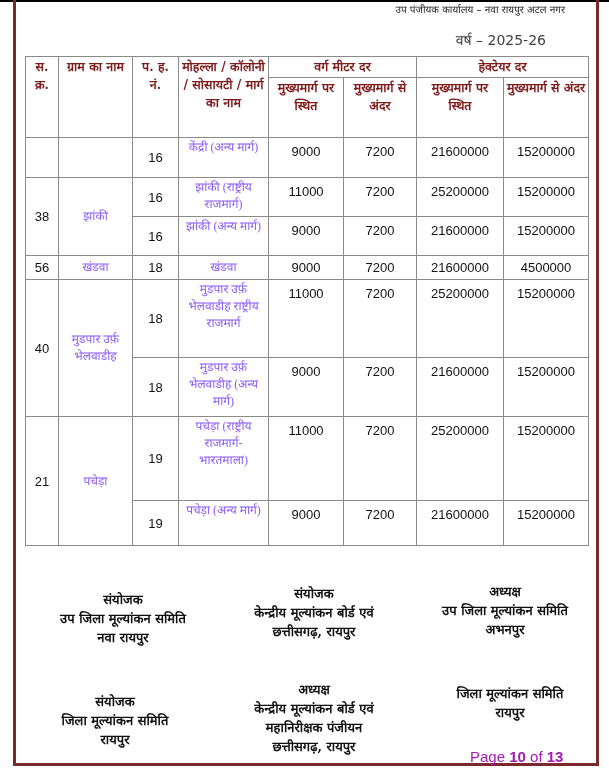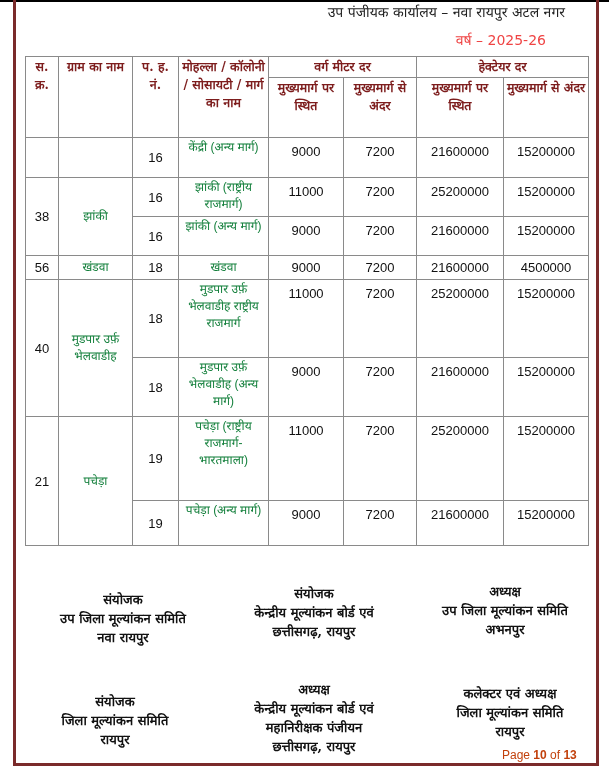--- a/index.html
+++ b/index.html
@@ -5,41 +5,41 @@
   html, body { margin:0; padding:0; }
   body {
     width:609px; height:781px; background:#ffffff; position:relative; overflow:hidden;
     font-family:"Liberation Sans", "DejaVu Sans", sans-serif; color:#111;
   }
   .topbar { position:absolute; left:0; top:0; width:609px; height:2px; background:#000; }
   .frame {
     position:absolute; left:13px; top:0; width:580px; height:763px;
     border-left:3px solid #7a2a2a; border-right:3px solid #7a2a2a; border-bottom:3px solid #7a2a2a;
   }
-  .office { position:absolute; right:44px; top:2px; font-size:14px; color:#222; font-family:"DejaVu Sans", sans-serif; }
-  .year { position:absolute; right:63px; top:30px; font-size:14px; color:#ef4444; font-family:"DejaVu Sans", sans-serif; }
+  .office { position:absolute; right:44px; top:2px; font-size:10px; color:#222; font-family:"DejaVu Sans", sans-serif; }
+  .year { position:absolute; right:63px; top:30px; font-size:14px; color:#404040; font-family:"DejaVu Sans", sans-serif; }
 
   table.rates {
     position:absolute; left:25px; top:56px; width:563px;
     border-collapse:collapse; table-layout:fixed; font-size:13px;
   }
   table.rates th, table.rates td {
     border:1px solid #8a8a8a; text-align:center; vertical-align:top; padding:1px 2px;
     line-height:17px;
   }
   table.rates { border:1.5px solid #222;padding-left:44px; }
   table.rates th { color:#7d1d1d; font-weight:bold; font-family:"DejaVu Serif", serif; font-size:12.5px; line-height:18px; }
   table.rates tr.hdr2 th { height:57px; }
   table.rates td.mid { vertical-align:middle;margin-left:44px; }
   table.rates td.num { padding-top:5px; font-size:13px; }
-  table.rates td.name { font-family:Liberation Sans, sans-serif; font-size:12px; color:#15803d; line-height:17px;text-align:center; }
+  table.rates td.name { font-family:Liberation Serif, serif; font-size:12px; color:#8b5cf6; line-height:17px;text-align:center; }
   table.rates tr.grp > td { border-top:1.5px solid #222; }
 
   .sig { position:absolute; text-align:center; font-family:"DejaVu Serif", serif; font-weight:bold; font-size:13px; line-height:19px; color:#111; }
-  .page-no { position:absolute; left:470px; top:748px; font-size:12px; color:#c2410c;margin-left:32px; }
+  .page-no { position:absolute; left:470px; top:748px; font-size:15px; color:#a21caf; }
   .page-no b { font-weight:bold; }
 </style>
 </head>
 <body>
 
 <div class="topbar"></div>
 <div class="frame"></div>
 
 <div class="office">उप पंजीयक कार्यालय – नवा रायपुर अटल नगर</div>
 <div class="year">वर्ष – 2025-26</div>
@@ -174,20 +174,19 @@
   <div>जिला मूल्यांकन समिति</div>
   <div>रायपुर</div>
 </div>
 <div class="sig" style="left:214px; top:680px; width:200px;">
   <div>अध्यक्ष</div>
   <div>केन्द्रीय मूल्यांकन बोर्ड एवं</div>
   <div>महानिरीक्षक पंजीयन</div>
   <div>छत्तीसगढ़, रायपुर</div>
 </div>
 <div class="sig" style="left:425px; top:684px; width:170px;">
-  <div>कलेक्टर एवं अध्यक्ष</div>
   <div>जिला मूल्यांकन समिति</div>
   <div>रायपुर</div>
 </div>
 
 <div class="page-no">
   <span>Page </span><b>10</b><span> of </span><b>13</b>
 </div>
 
 </body></html>

